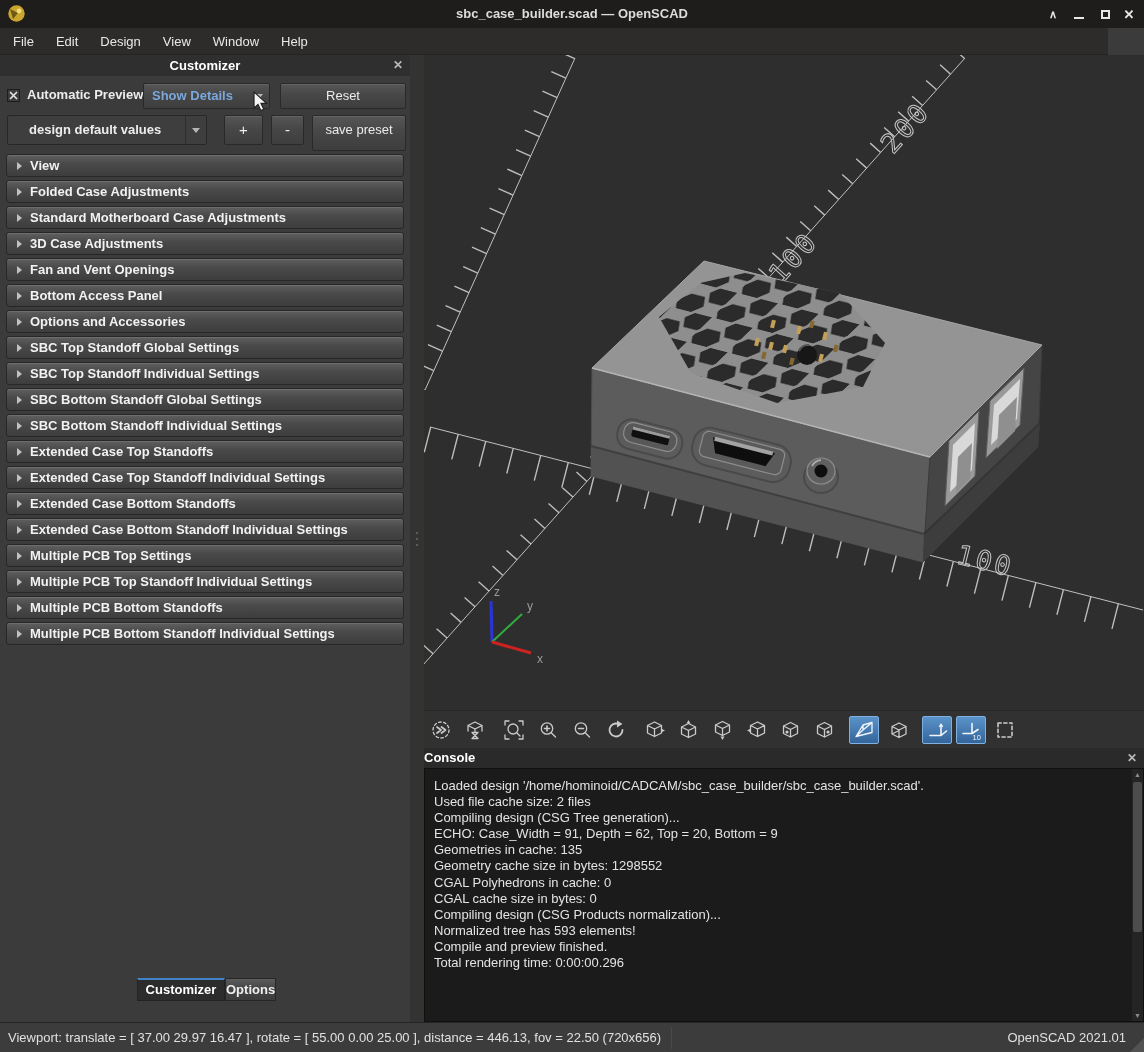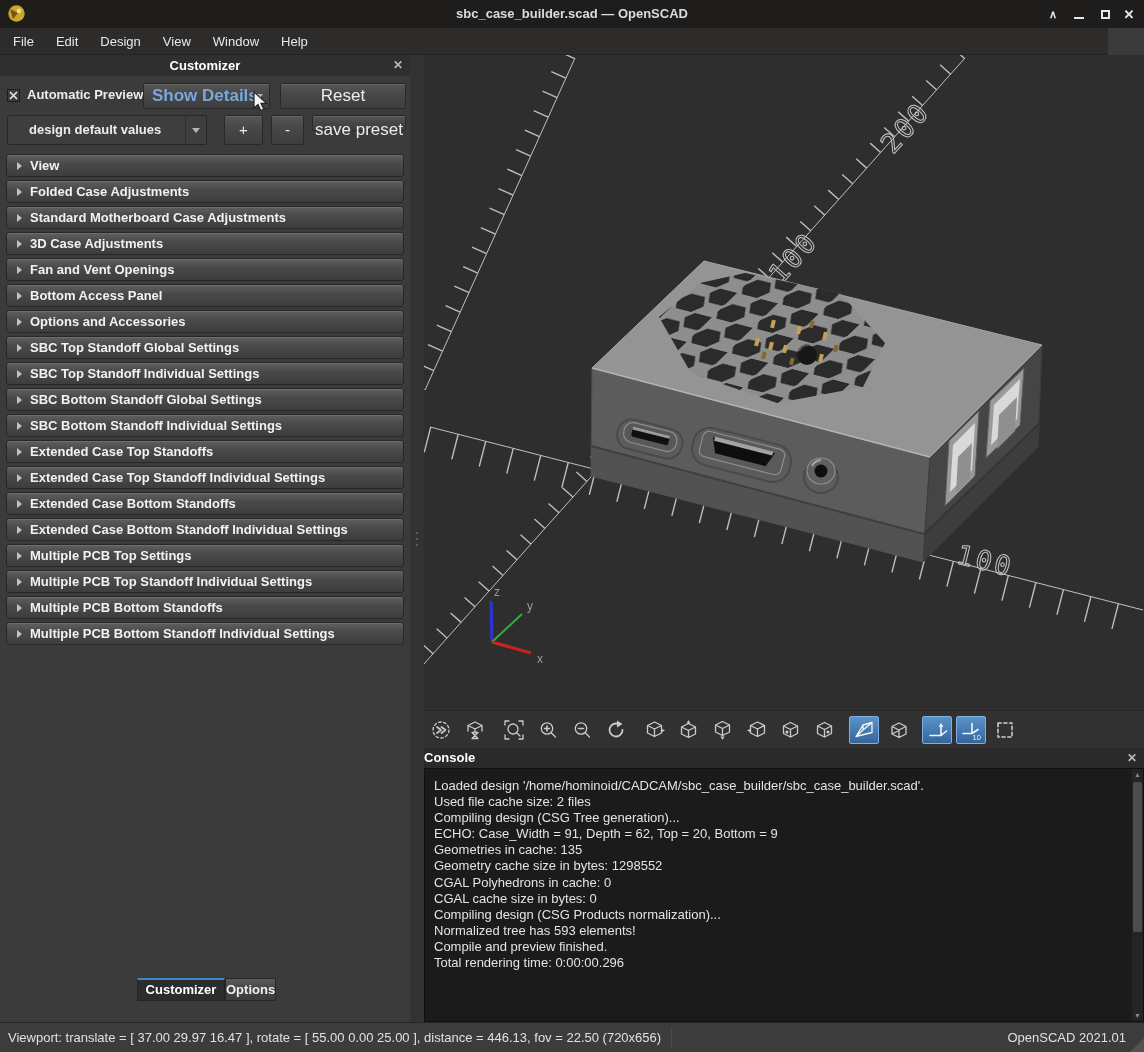--- a/index.html
+++ b/index.html
@@ -29,35 +29,35 @@
                  font-size:13px; font-weight:bold; line-height:21px; color:#fff; }
   #cust-close { position:absolute; right:7px; top:0; font-size:12px; color:#b8b8b8; font-weight:bold; }
 
   .prow { position:relative; }
   #prow1 { height:26px; margin-top:7px; }
   #prow2 { height:30px; margin-top:6px; }
   .cb { position:absolute; left:7px; top:6px; width:13px; height:13px; background:#3c3c3c;
         border:1px solid #1d1d1d; display:flex; align-items:center; justify-content:center; }
   .cb-label { position:absolute; left:27px; top:4px; font-size:13px; color:#ececec; font-weight:bold; }
   .btn { background:linear-gradient(#565656,#474747 45%,#3e3e3e); border:1px solid #292929;
-         border-radius:2px; color:#ececec; font-size:17px; text-align:center;
+         border-radius:2px; color:#ececec; font-size:13px; text-align:center;
          box-shadow:inset 0 1px 0 rgba(255,255,255,.09); }
   #detail-dd { position:absolute; left:143px; top:0; width:127px; height:26px; line-height:24px;
                text-align:left; padding-left:8px; color:#7ba7db; font-weight:bold; }
   #reset-btn { position:absolute; left:280px; top:0; width:126px; height:26px; line-height:24px; }
   #preset-dd { position:absolute; left:7px; top:0; width:200px; height:30px; background:#3e3e3e;
                border:1px solid #272727; border-radius:2px; font-size:13px; font-weight:bold;
                color:#ececec; line-height:28px; padding-left:21px; }
   .dd-arrow-zone { position:absolute; right:0; top:0; bottom:0; width:21px; border-left:1px solid #2e2e2e;
                    display:flex; align-items:center; justify-content:center; }
   .tri-down { width:0; height:0; border-left:4px solid transparent; border-right:4px solid transparent;
               border-top:5px solid #b5b5b5; }
   #plus-btn  { position:absolute; left:224px; top:0; width:39px; height:30px; line-height:28px; font-size:15px; }
   #minus-btn { position:absolute; left:271px; top:0; width:33px; height:30px; line-height:28px; font-size:15px; }
-  #savepreset-btn { position:absolute; left:312px; top:0; width:94px; height:16px; line-height:28px; }
+  #savepreset-btn { position:absolute; left:312px; top:0; width:94px; height:36px; line-height:28px; }
 
   #sections { margin-top:9px; padding:0 6px; }
   .section-row { height:23px; margin-bottom:3px; background:linear-gradient(#5f5f5f,#4a4a4a 40%,#3d3d3d);
                  border:1px solid #272727; border-radius:3px; display:flex; align-items:center;
                  box-shadow:inset 0 1px 0 rgba(255,255,255,.10); }
   .tri-right { width:0; height:0; border-top:4px solid transparent; border-bottom:4px solid transparent;
                border-left:5px solid #c2c2c2; margin:0 8px 0 10px; }
   .section-label { font-size:13px; font-weight:bold; color:#f2f2f2; }
 
   #panel-tabs { position:absolute; left:137px; top:923px; height:23px; display:flex; }

